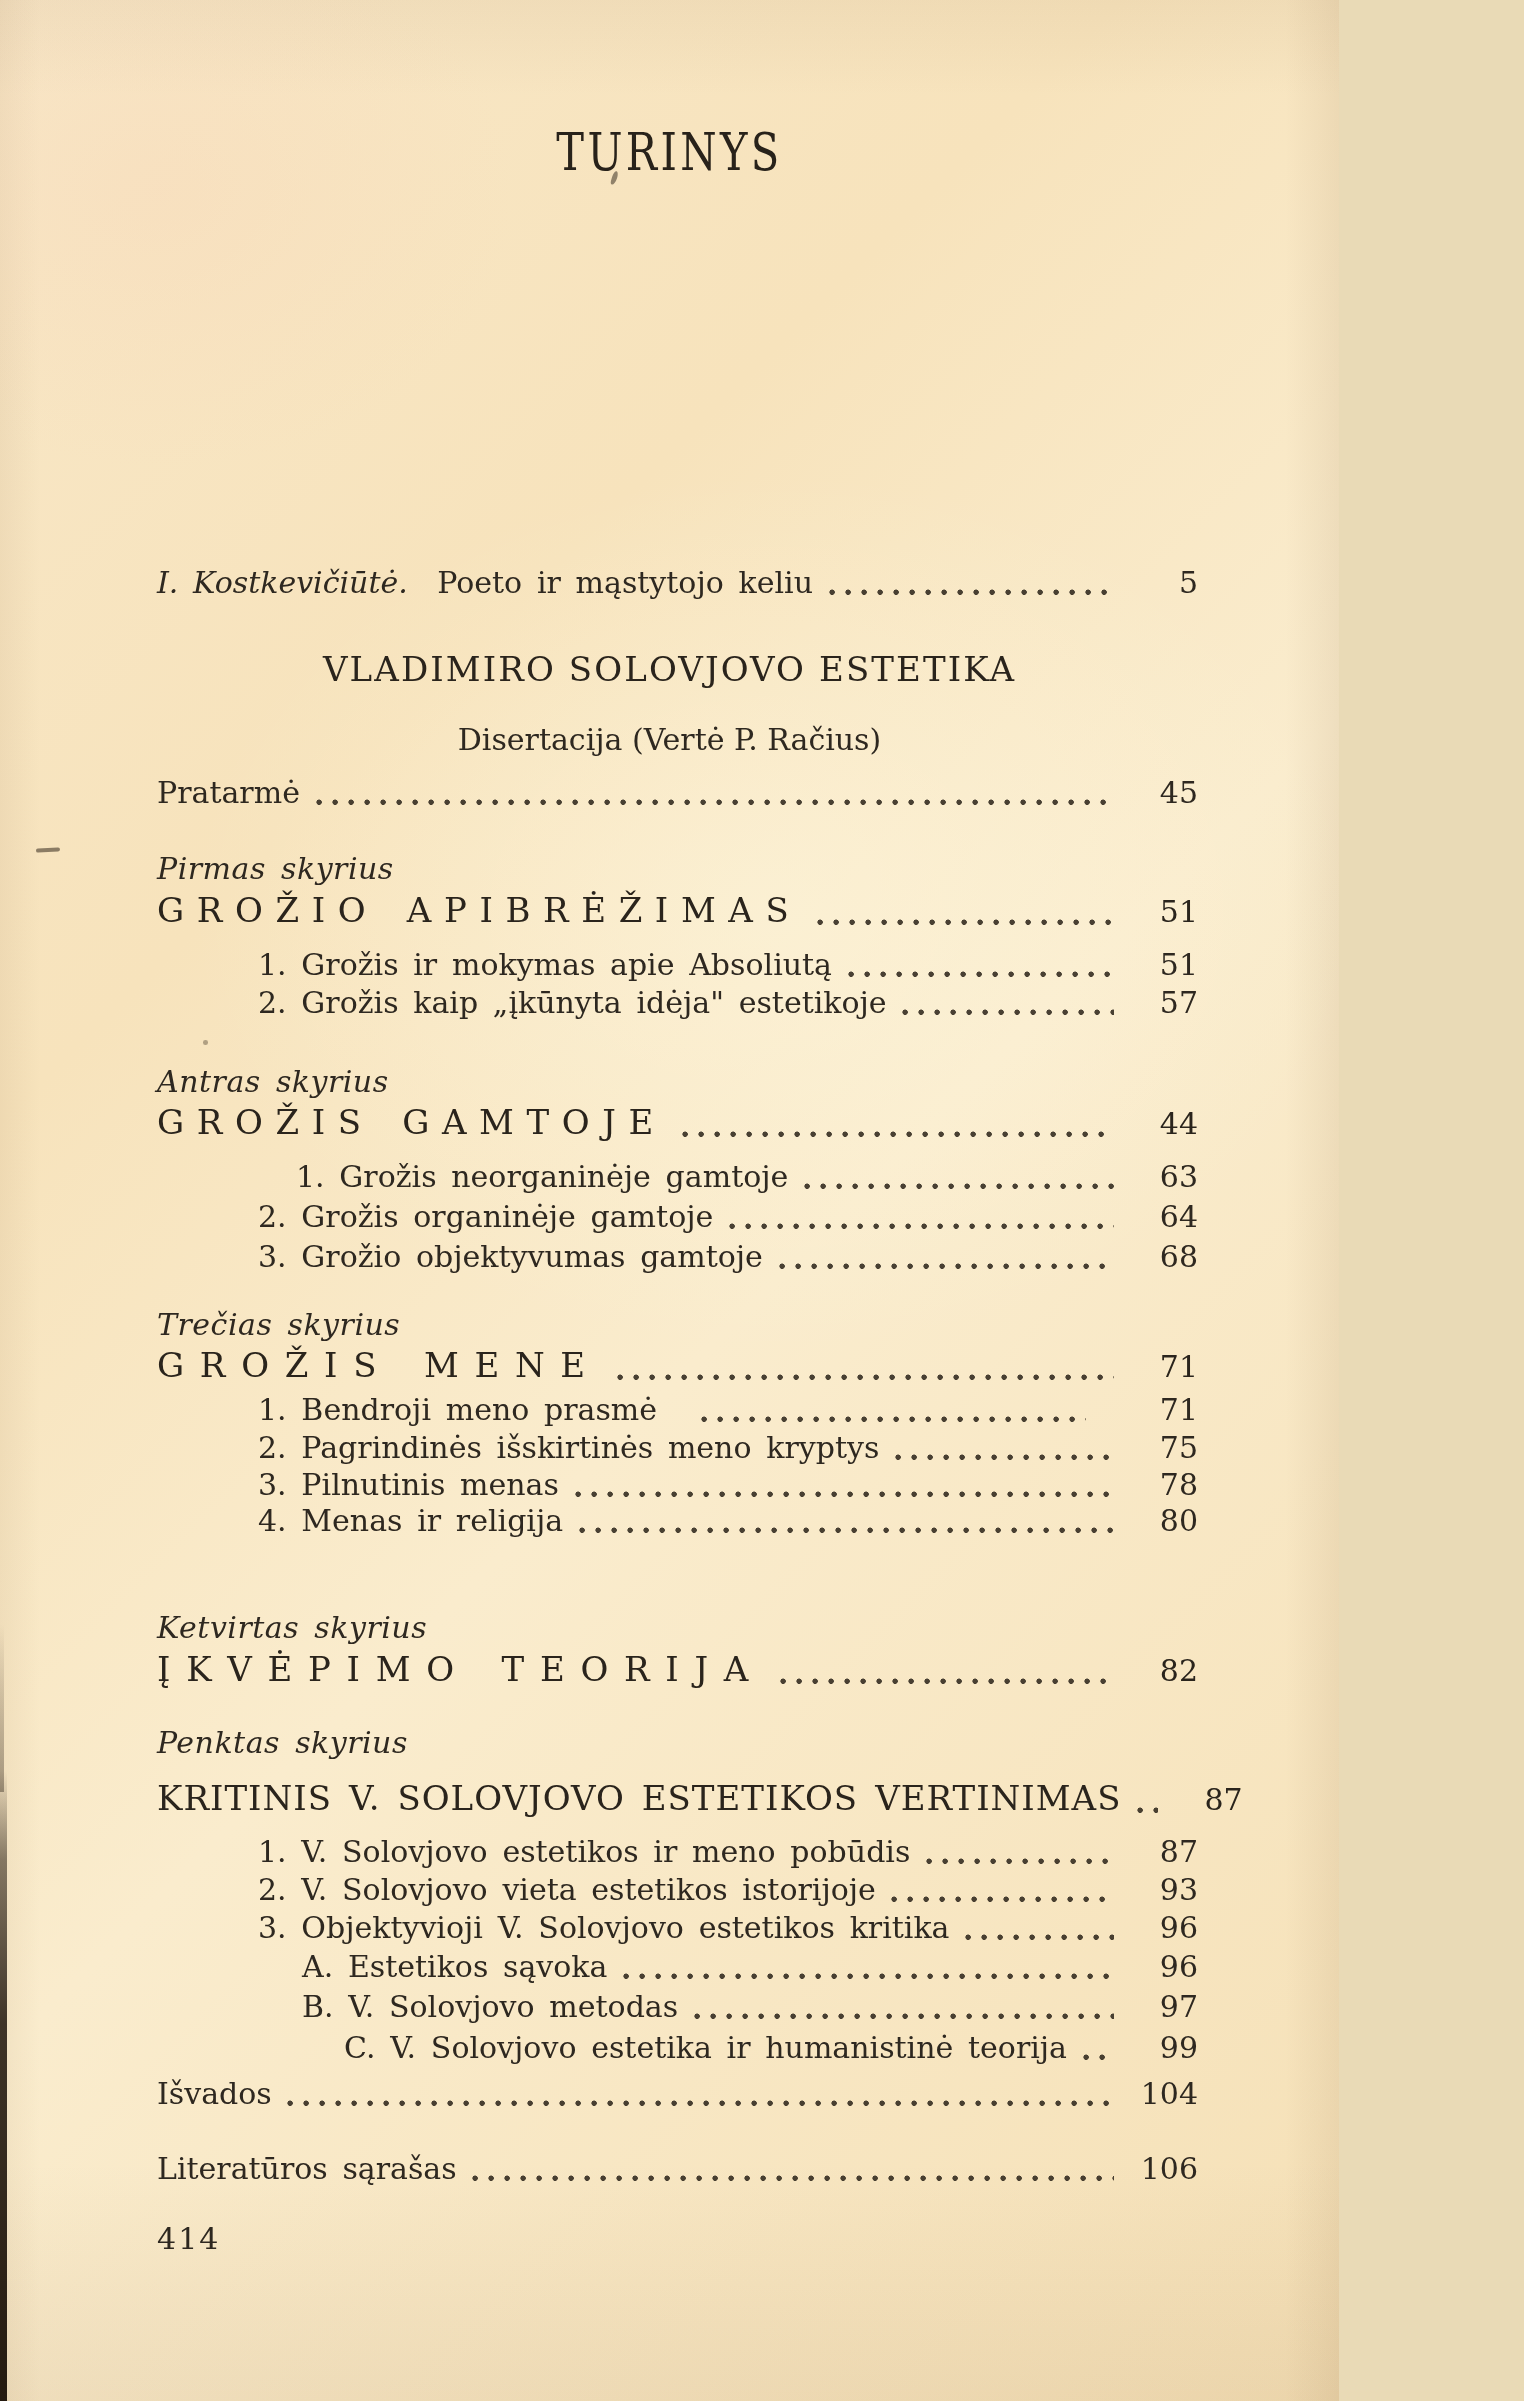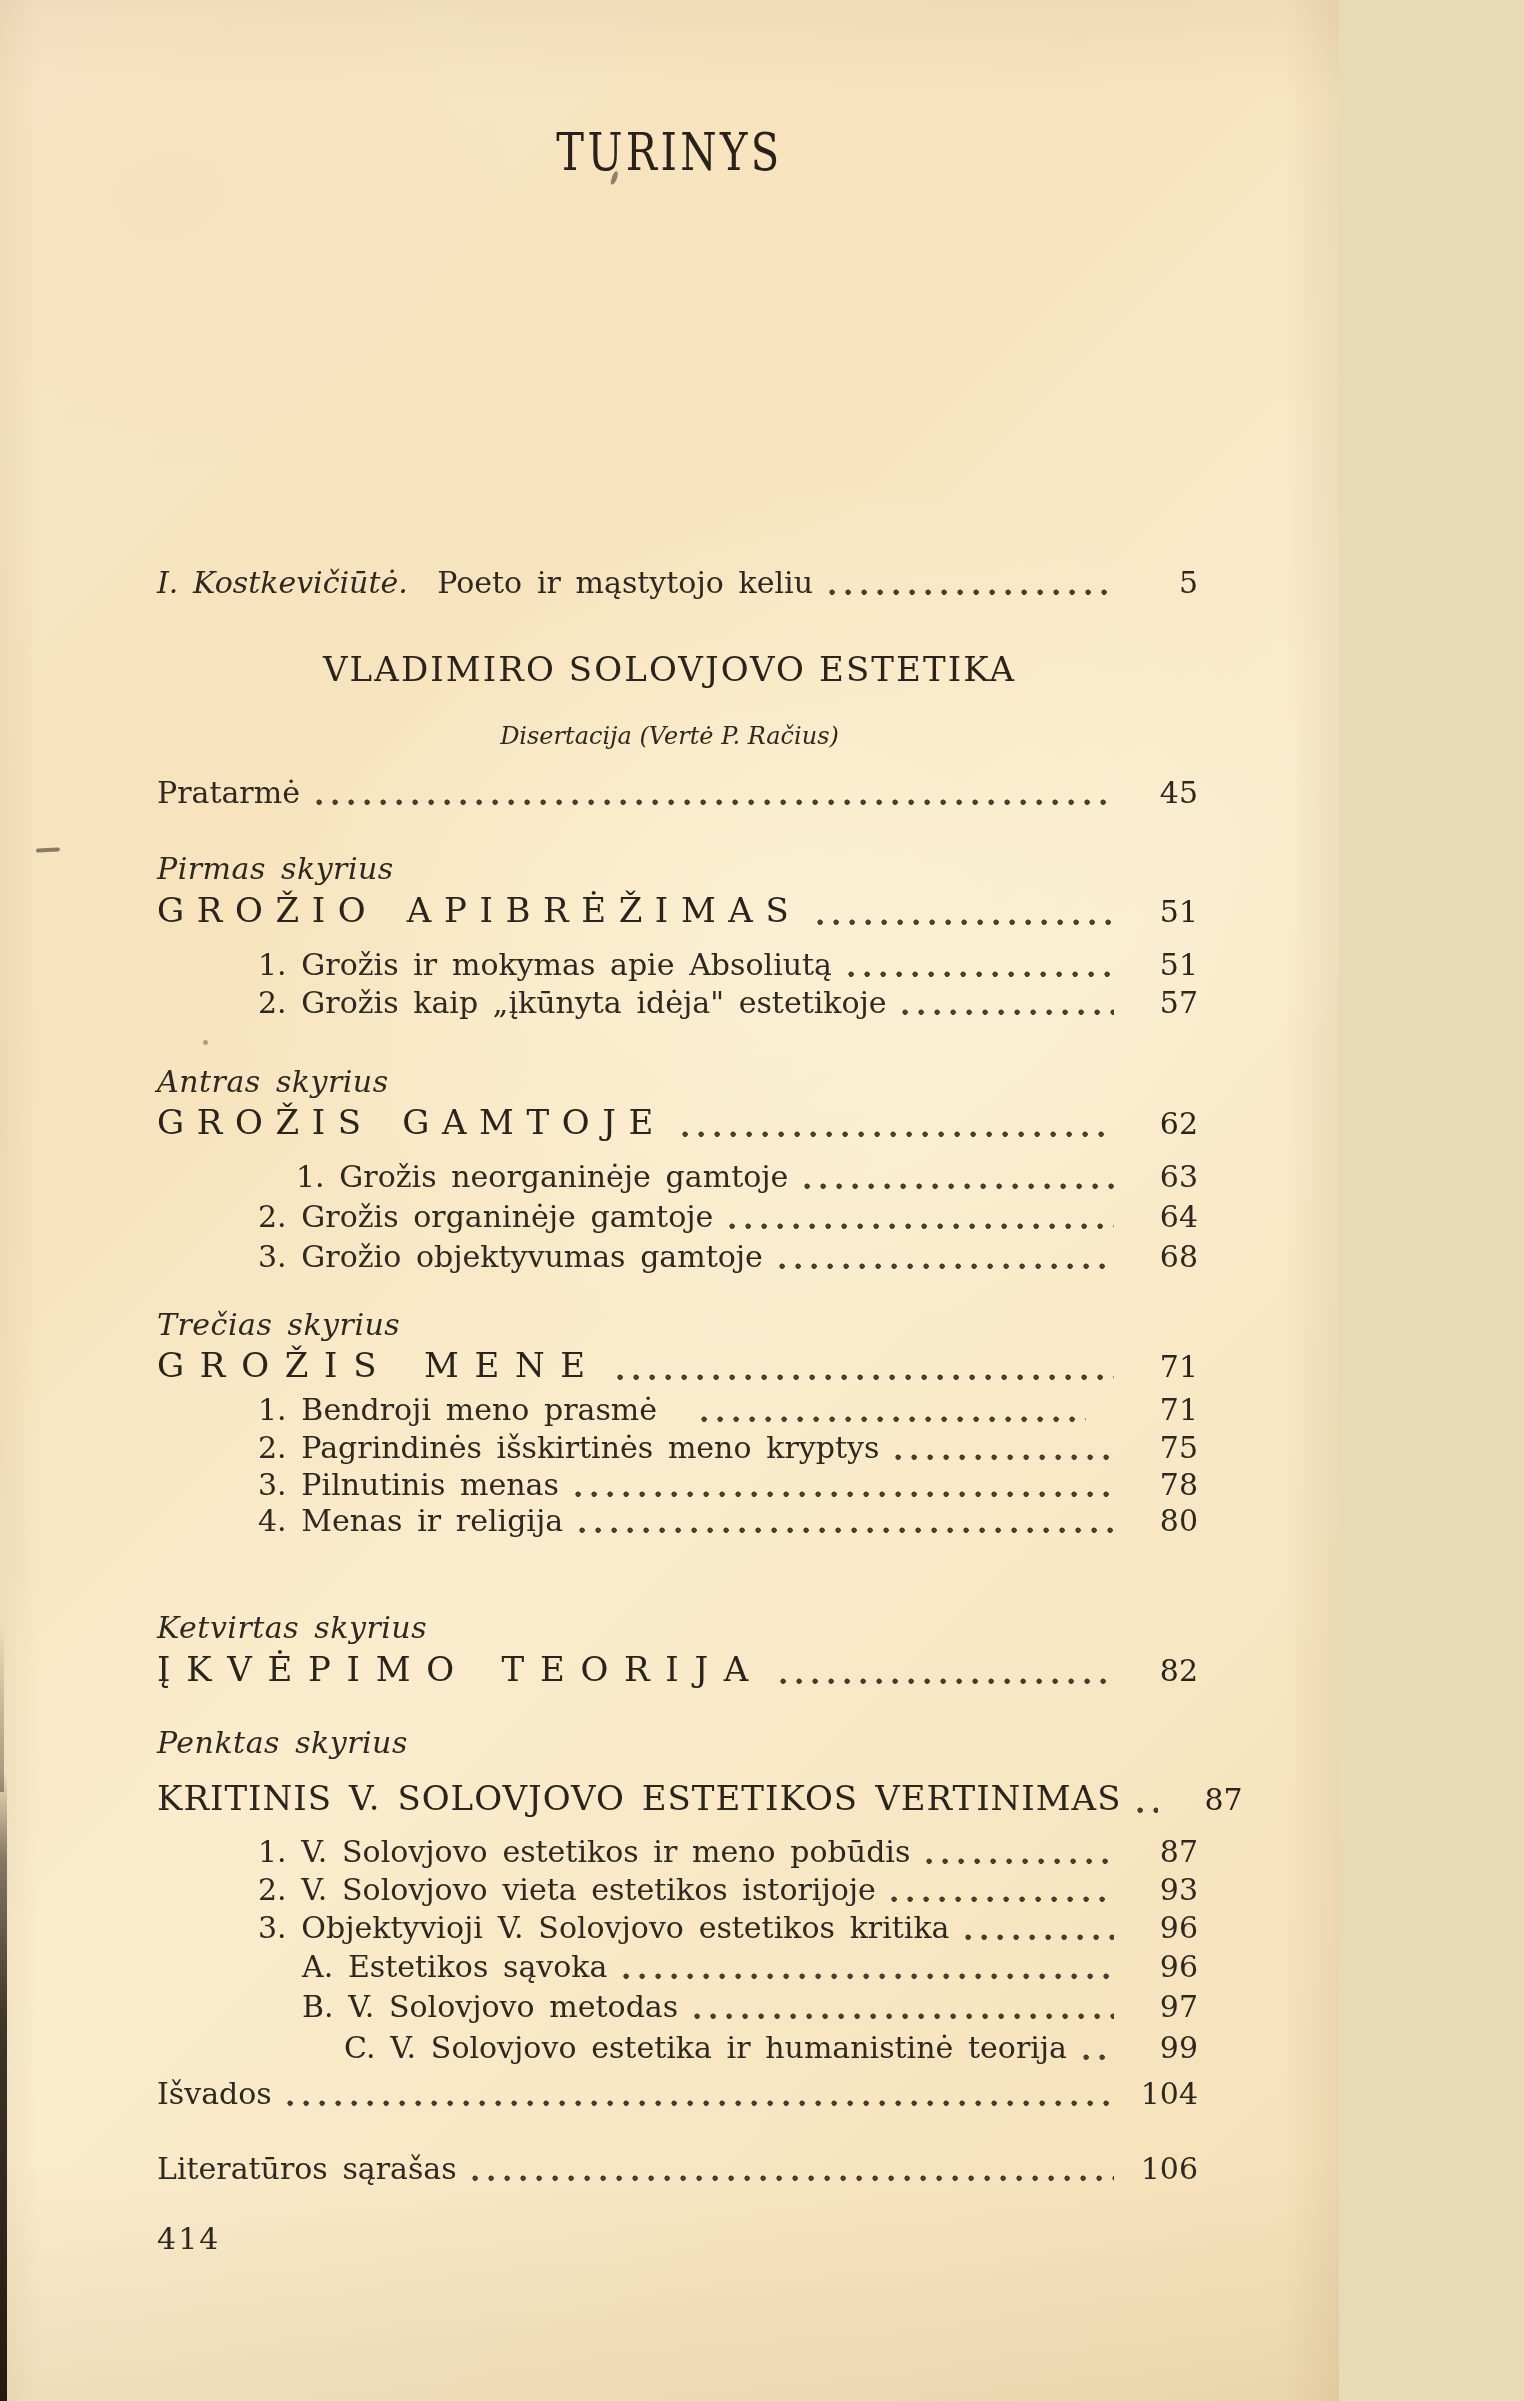--- a/index.html
+++ b/index.html
@@ -42,21 +42,21 @@
     min-width:21px;
   }
   .row .pagenum{flex:0 0 73px;text-align:right;font-size:30px;}
   .l-flush{left:157px;}
   .l-num{left:258px;}
   .l-letter{left:302px;}
   .caps{font-size:34px;color:#2a241c;}
   .sec{font-style:italic;letter-spacing:0.5px;}
   .center-line{position:absolute;left:0;right:0;text-align:center;white-space:nowrap;}
   .c-caps{font-size:34px;letter-spacing:2.1px;color:#2a241c;}
-  .c-ital{font-size:24px;font-style:italic;}
+  .c-ital{font-size:30px;}
   .ital{font-style:italic;}
   .footerno{position:absolute;left:157px;top:2221px;font-size:30px;letter-spacing:2.1px;}
   
   .edge-strip{
     position:absolute;left:0;top:1771px;width:6.8px;height:631px;
     background:linear-gradient(180deg, rgba(43,33,23,0) 0%, rgba(43,33,23,.55) 14%, rgba(43,33,23,.9) 40%, #241a10 100%);
     border-radius:0 2.1px 0 0;
   }
   .edge-strip2{
     position:absolute;left:0;top:1624px;width:3.7px;height:168px;
@@ -119,21 +119,21 @@
     <span class="pagenum">57</span>
   </div>
 
   <div class="row l-flush sec" style="top:1065px;">
     <span class="label">Antras skyrius</span>
   </div>
 
   <div class="row l-flush caps" style="top:1103px;">
     <span class="label" style="letter-spacing:12.6px;">GROŽIS GAMTOJE</span>
     <span class="lead"></span>
-    <span class="pagenum">62</span>
+    <span class="pagenum">44</span>
   </div>
 
   <div class="row l-num" style="top:1160px;margin-left:38px;">
     <span class="label">1. Grožis neorganinėje gamtoje</span>
     <span class="lead"></span>
     <span class="pagenum">63</span>
   </div>
 
   <div class="row l-num" style="top:1200px;">
     <span class="label">2. Grožis organinėje gamtoje</span>

